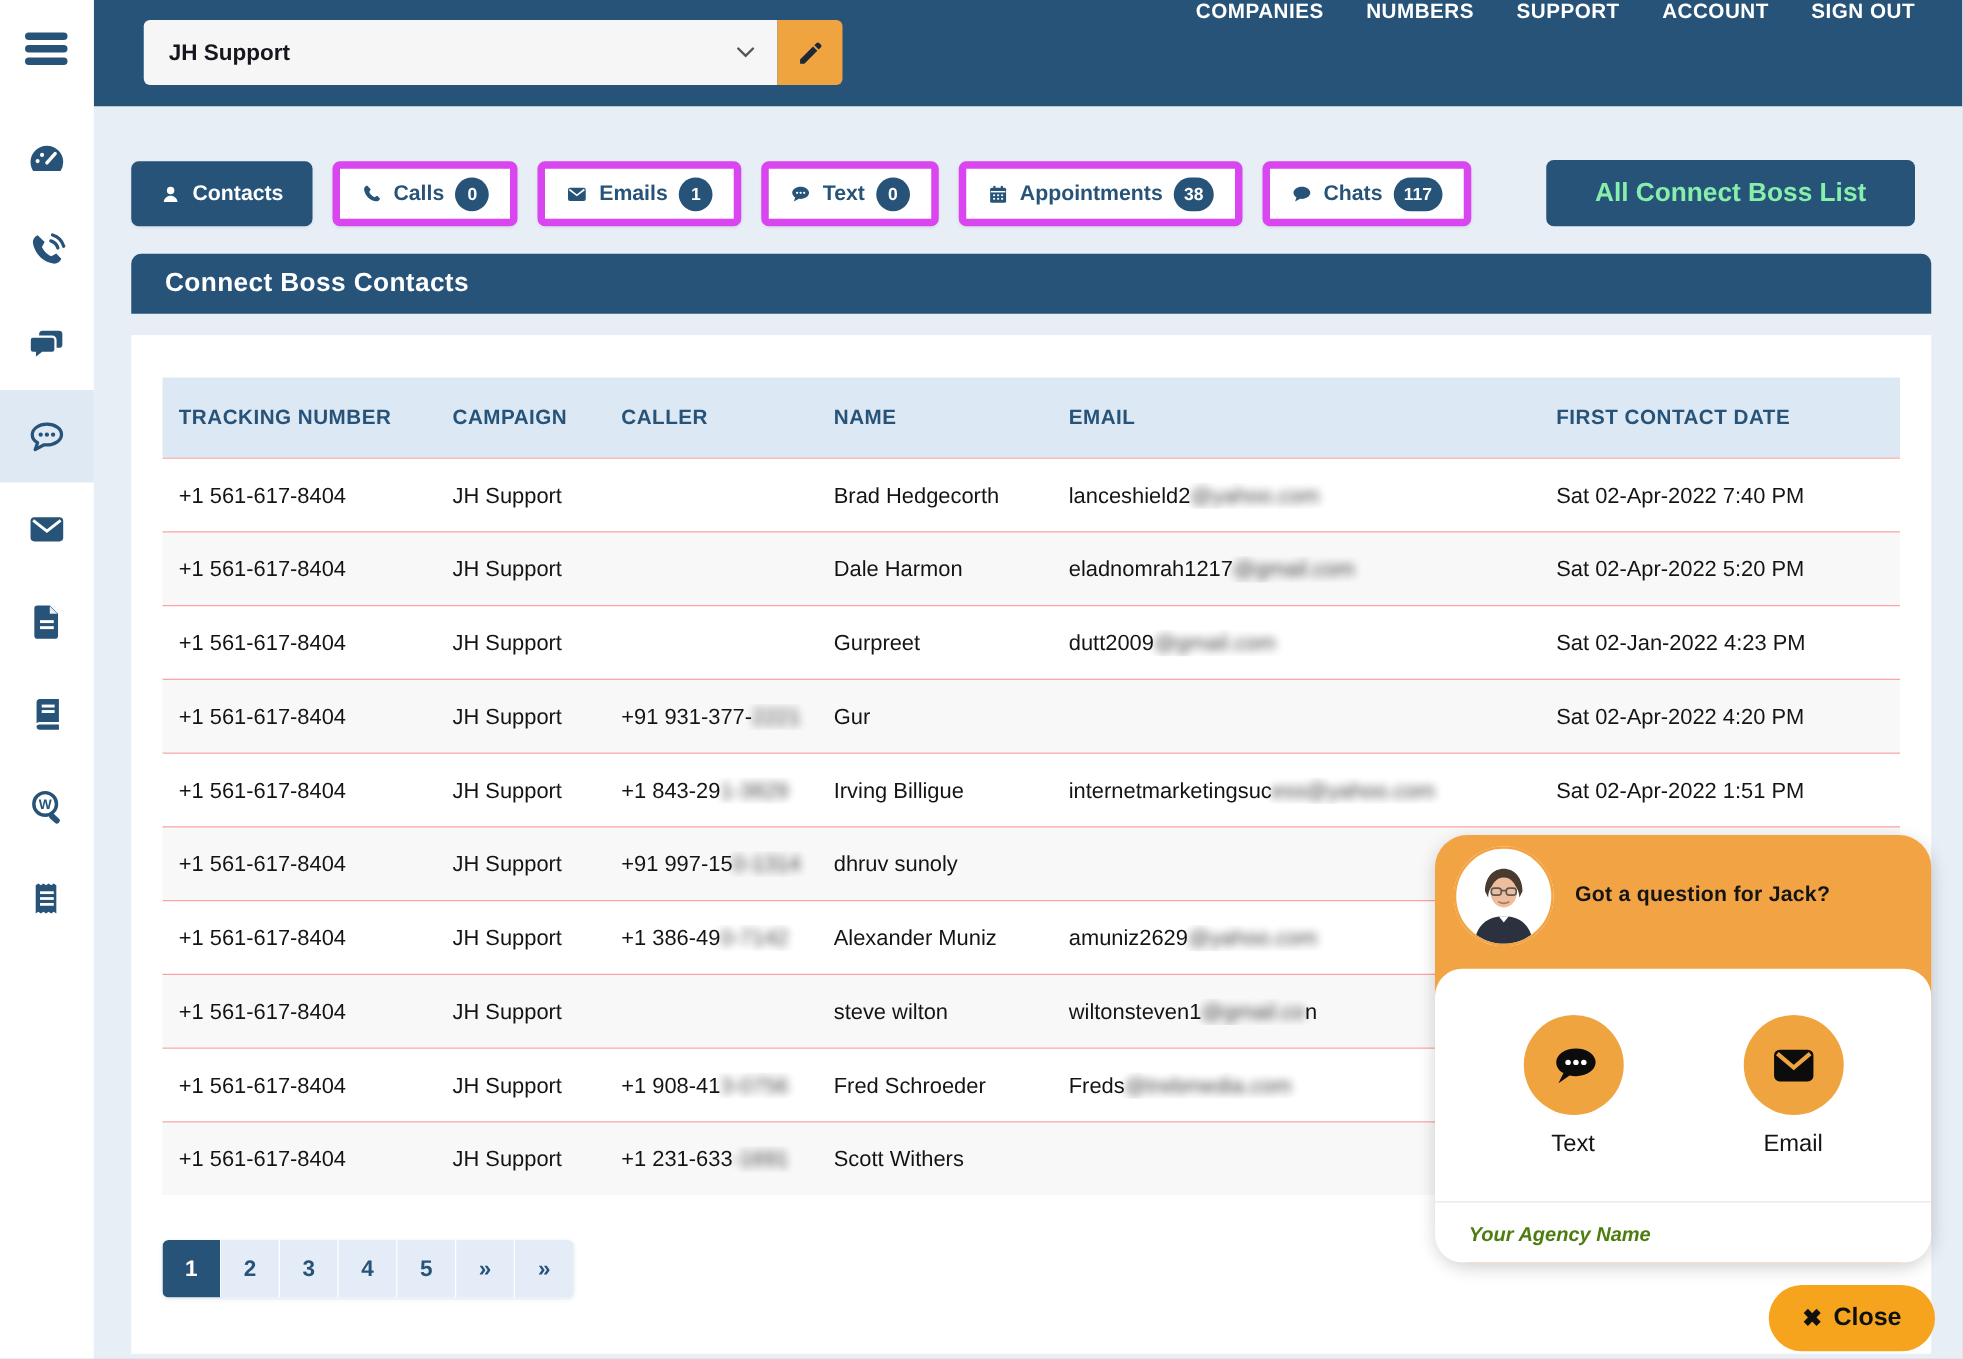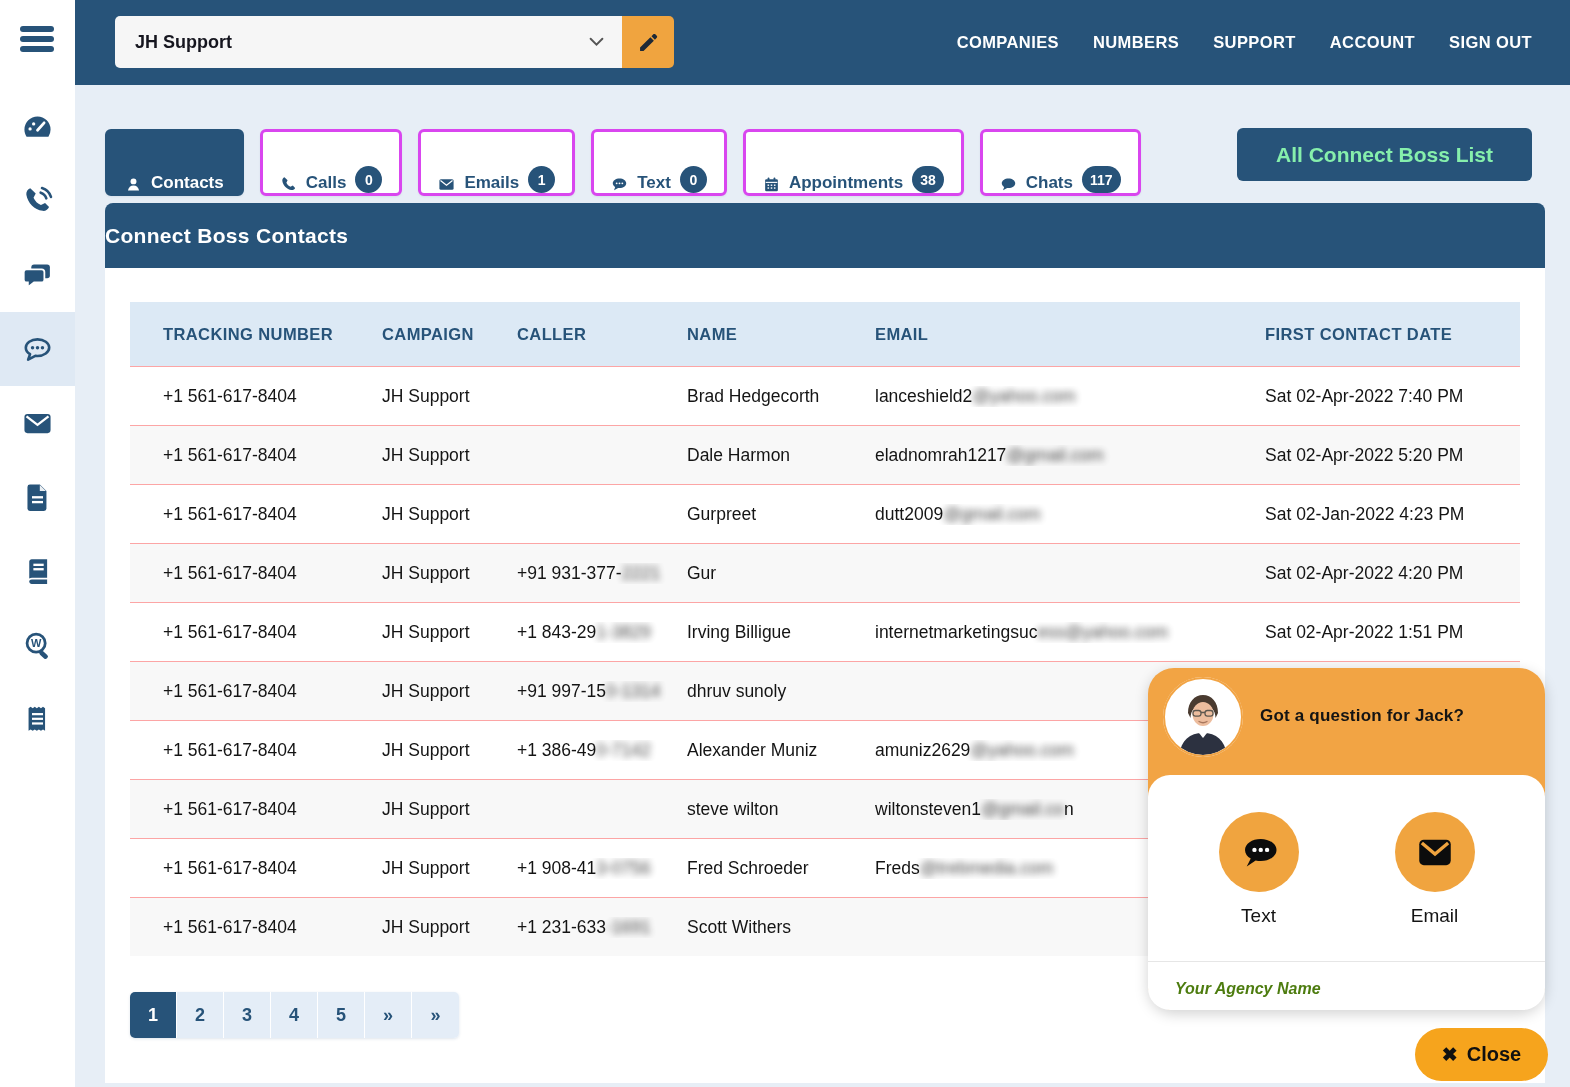--- a/index.html
+++ b/index.html
@@ -23,54 +23,54 @@
   .select-box {
     position:absolute; left:40px; top:16px; width:507px; height:52px; background:#f6f6f6;
     border-radius:5px 0 0 5px; display:flex; align-items:center; justify-content:space-between;
     padding:0 18px 0 20px; cursor:pointer; border:none;
   }
   .select-box .value { font-size:18px; font-weight:700; color:#16161f; }
   .edit-btn {
     position:absolute; left:547px; top:16px; width:52px; height:52px; background:#f0a43f;
     border:none; border-radius:0 5px 5px 0; cursor:pointer; display:flex; align-items:center; justify-content:center;
   }
-  .top-nav { position:absolute; right:38px; top:0; height:85px; display:flex; align-items:center; gap:34px; }
+  .top-nav { position:absolute; right:38px; top:0; height:85px; display:flex; gap:34px; }
   .top-nav a { color:#ffffff; text-decoration:none; font-weight:700; font-size:16.5px; letter-spacing:.4px; cursor:pointer; }
 
   
   .tabs { position:absolute; left:105px; top:129px; display:flex; gap:16px; z-index:1; }
   .tab {
-    height:67px; border-radius:6px; border:3px solid #d946ef; background:#ffffff; color:#275379;
-    display:flex; align-items:flex-end; gap:9px; padding:0 17px; font-weight:700; font-size:17px;
+    height:52px; border-radius:6px; border:6px solid #d946ef; background:#ffffff; color:#275379;
+    display:flex; align-items:center; gap:9px; padding:0 17px; font-weight:700; font-size:17px;
     cursor:pointer; font-family:inherit; box-shadow:0 1px 2px rgba(39,83,121,.08);
   }
   .tab svg { width:17px; height:17px; flex:0 0 auto; }
   .tab.active { background:#275379; color:#ffffff; border-color:#275379; }
   .badge {
     background:#275379; color:#ffffff; border-radius:14px; min-width:27px; height:27px; padding:0 8px;
     display:flex; align-items:center; justify-content:center; font-size:14px; font-weight:700;
   }
   .all-list-btn {
     position:absolute; right:38px; top:128px; height:53px; padding:0 39px; background:#275379;
     border:none; border-radius:6px; color:#86efac; font-weight:700; font-size:21px; cursor:pointer; font-family:inherit;
   }
 
   
   .panel-header {
-    position:absolute; left:105px; top:203px; width:1440px; height:65px; background:#275379;
+    position:absolute; left:105px; top:203px; width:1440px; height:48px; background:#275379;
     border-radius:8px 8px 0 0; color:#ffffff; font-size:21px; font-weight:600;
-    display:flex; align-items:center; letter-spacing:.3px;
+    display:flex; align-items:center; padding-left:27px; letter-spacing:.3px;
   }
   .panel-body { position:absolute; left:105px; top:268px; width:1440px; height:815px; background:#ffffff; }
 
   
   .table { position:absolute; left:25px; top:34px; width:1390px; }
   .thead, .trow {
     display:grid; grid-template-columns:219px 135px 170px 188px 390px 1fr;
-    align-items:center; padding-left:33px;
+    align-items:center; padding-left:13px;
   }
   .thead { background:#dce9f5; height:64px; color:#275379; font-weight:700; font-size:16.5px; letter-spacing:.4px; }
   .trow { height:59px; font-size:17.5px; color:#141414; border-top:1px solid #fca5a5; background:#ffffff; }
   .trow.alt { background:#f8f8f8; }
   .cell { white-space:nowrap; overflow:hidden; padding-right:10px; }
   .blur { filter:blur(3.5px); opacity:.8; user-select:none; }
 
   
   .pagination { position:absolute; left:25px; top:724px; display:flex; border-radius:5px; overflow:hidden;
     box-shadow:0 1px 3px rgba(39,83,121,.15); }

